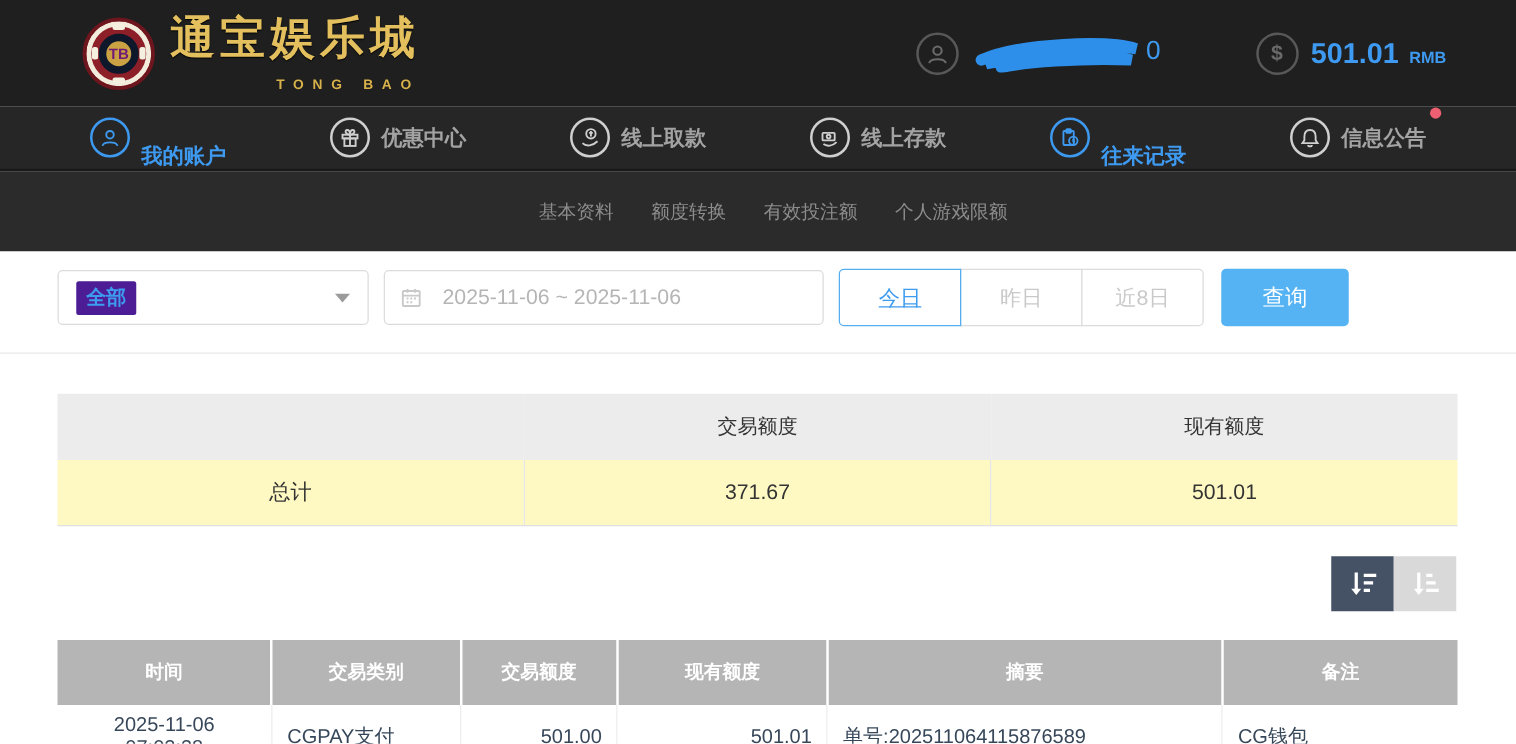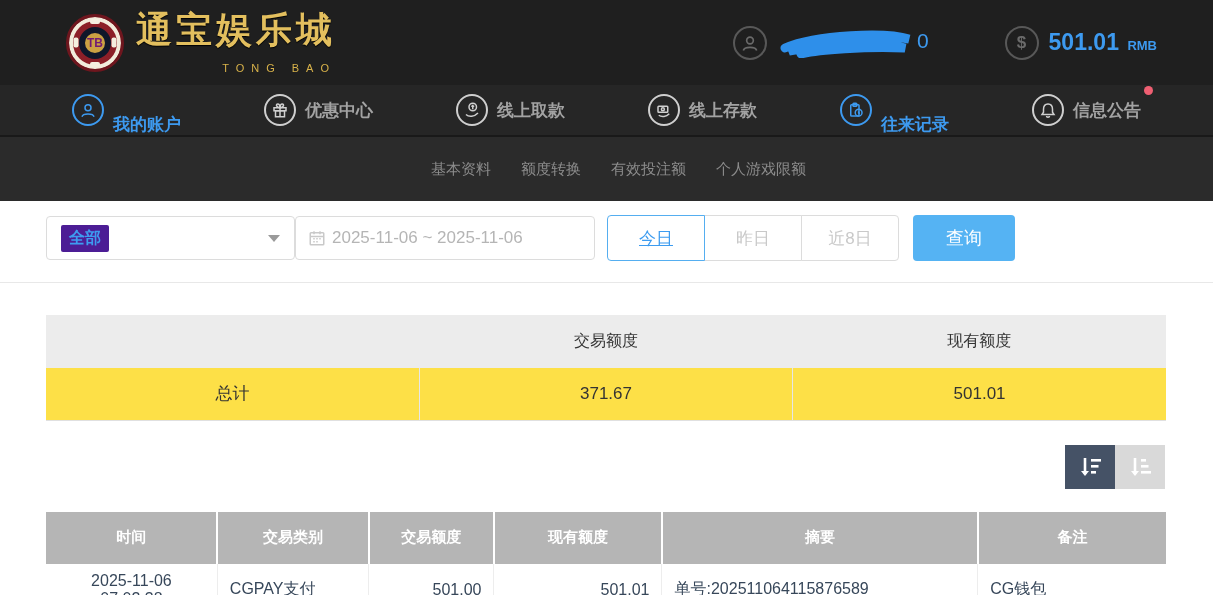--- a/index.html
+++ b/index.html
@@ -12,21 +12,21 @@
   .logo-wrap { display:flex; align-items:center; gap:12px; }
   .chip { width:58px; height:58px; border-radius:50%; background:#8c1f28;
     border:3px solid #6e161e; position:relative; display:flex; align-items:center; justify-content:center;
     box-shadow:inset 0 0 0 4px #f2ecdc; }
   .chip-notch { position:absolute; width:10px; height:5px; background:#f5efe0; border-radius:2px; }
   .chip-center { width:32px; height:32px; border-radius:50%; background:#caa143;
     border:6px solid #0f172a; color:#701a75; font-size:12px; font-weight:bold;
     display:flex; align-items:center; justify-content:center; }
   .logo-text-cn { color:#e3bf5e; font-size:36px; font-weight:bold; letter-spacing:4px;
     text-shadow:0 1px 1px #000; line-height:1; }
-  .logo-text-en { color:#d8b24a; font-size:11px; font-weight:normal; letter-spacing:7px; text-align:right; margin-top:14px; }
+  .logo-text-en { color:#d8b24a; font-size:11px; font-weight:bold; letter-spacing:7px; text-align:right; margin-top:14px; }
   .header-right { margin-left:auto; display:flex; align-items:center; gap:78px; }
   .hr-group { display:flex; align-items:center; gap:10px; }
   .circle-ic { width:34px; height:34px; border-radius:50%; border:2px solid #585858;
     display:flex; align-items:center; justify-content:center; color:#6a6a6a; flex:none; }
   .user-mask { position:relative; width:150px; height:30px; }
   .scribble { position:absolute; left:0; top:2px; }
   .user-suffix { position:absolute; right:-2px; top:1px; color:#3d9af0; font-size:21px; }
   .balance-num { color:#3d9af0; font-size:23px; font-weight:bold; }
   .balance-cur { color:#3d9af0; font-size:13px; font-weight:bold; margin-left:4px; }
 
@@ -49,40 +49,40 @@
   .sub-item { color:#8c8c8c; font-size:15px; cursor:pointer; }
 
   
   .filter-section { padding:14px 46px 21px; border-bottom:1px solid #e8e8e8;
     display:flex; align-items:center; }
   .type-select { width:249px; height:44px; border:1px solid #dcdcdc; border-radius:4px;
     display:flex; align-items:center; padding:0 14px; cursor:pointer; background:#fff; }
   .type-chip { background:#4c1d95; color:#3d9cf0; font-size:16px; padding:3px 8px; border-radius:2px;font-weight:bold; }
   .caret { margin-left:auto; width:0; height:0; border-left:6px solid transparent;
     border-right:6px solid transparent; border-top:7px solid #9a9a9a; }
-  .date-input { width:300px; height:44px; border:1px solid #dcdcdc; border-radius:4px;
-    display:flex; align-items:center; padding:0 12px; gap:6px;
+  .date-input { width:352px; height:44px; border:1px solid #dcdcdc; border-radius:4px;
+    margin-left:12px; display:flex; align-items:center; padding:0 12px; gap:16px;
     color:#b5b5b5; font-size:17px; cursor:pointer; background:#fff; }
   .range-group { display:flex; margin-left:12px; }
   .range-btn { width:98px; height:46px; border:1px solid #dcdcdc; background:#fff;
     color:#c9c9c9; font-size:17px; display:flex; align-items:center; justify-content:center;
     cursor:pointer; margin-left:-1px; }
   .range-btn:first-child { border-radius:4px 0 0 4px; margin-left:0;text-decoration:underline; }
   .range-btn:last-child { border-radius:0 4px 4px 0; }
   .range-btn.active { border-color:#55aef0; color:#3d9cf0; z-index:2; }
   .search-btn { width:102px; height:46px; margin-left:14px; background:#55b3f3; color:#fff;
     font-size:18px; border:none; border-radius:4px; cursor:pointer;
     display:flex; align-items:center; justify-content:center; }
 
   
   .summary-table { margin:32px 46px 0; width:1120px; border-collapse:collapse; table-layout:fixed; }
   .summary-table thead td { background:#ececec; height:53px; text-align:center;
     font-size:16px; color:#333; }
   .summary-table tbody td { height:52px; text-align:center; font-size:17px; color:#333;
-    border-bottom:1px solid #e0e0e0; border-left:1px solid #e6e6e6; background:#fde047; }
+    border-bottom:1px solid #e0e0e0; border-left:1px solid #e6e6e6; background:#fef9c3; }
   .summary-table tbody td:first-child { border-left:none; }
 
   
   .sort-row { margin:24px 48px 0; display:flex; justify-content:flex-end; }
   .sort-btn { width:50px; height:44px; display:flex; align-items:center; justify-content:center; cursor:pointer; }
   .sort-btn.desc { background:#455266; }
   .sort-btn.asc { background:#d9d9d9; }
 
   
   .records-table { margin:23px 46px 0; width:1120px; border-collapse:collapse; table-layout:fixed; }

